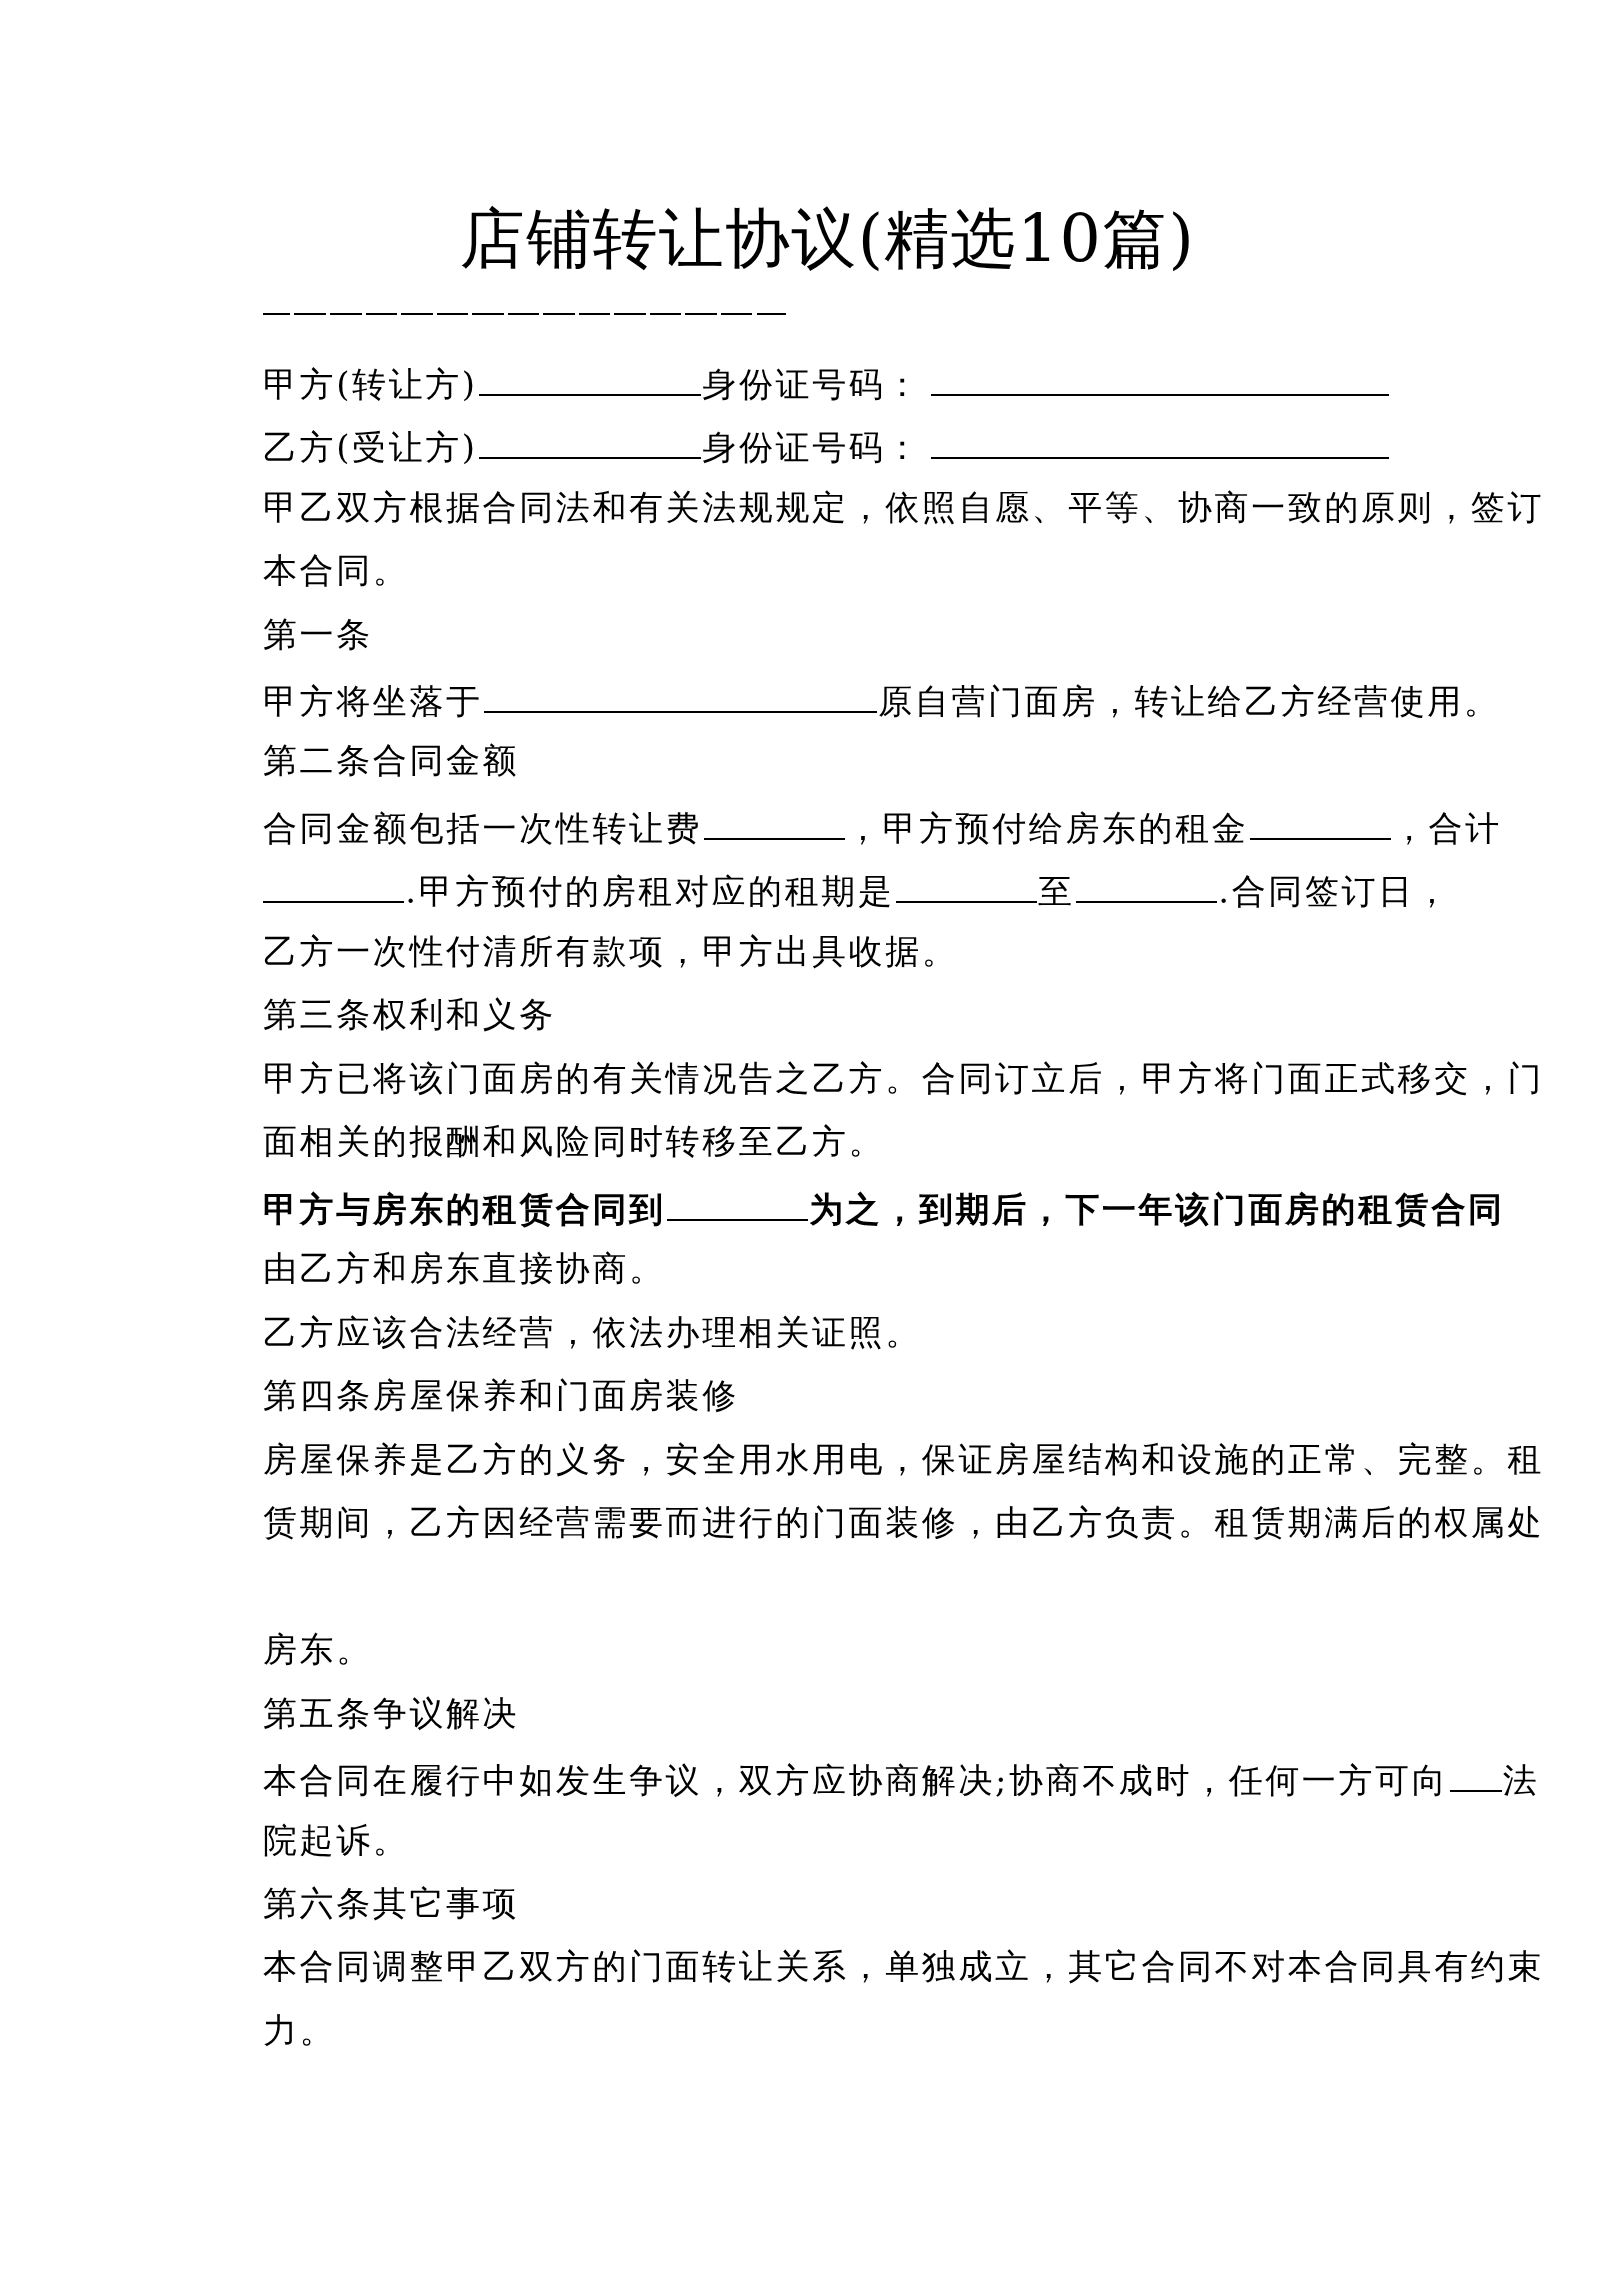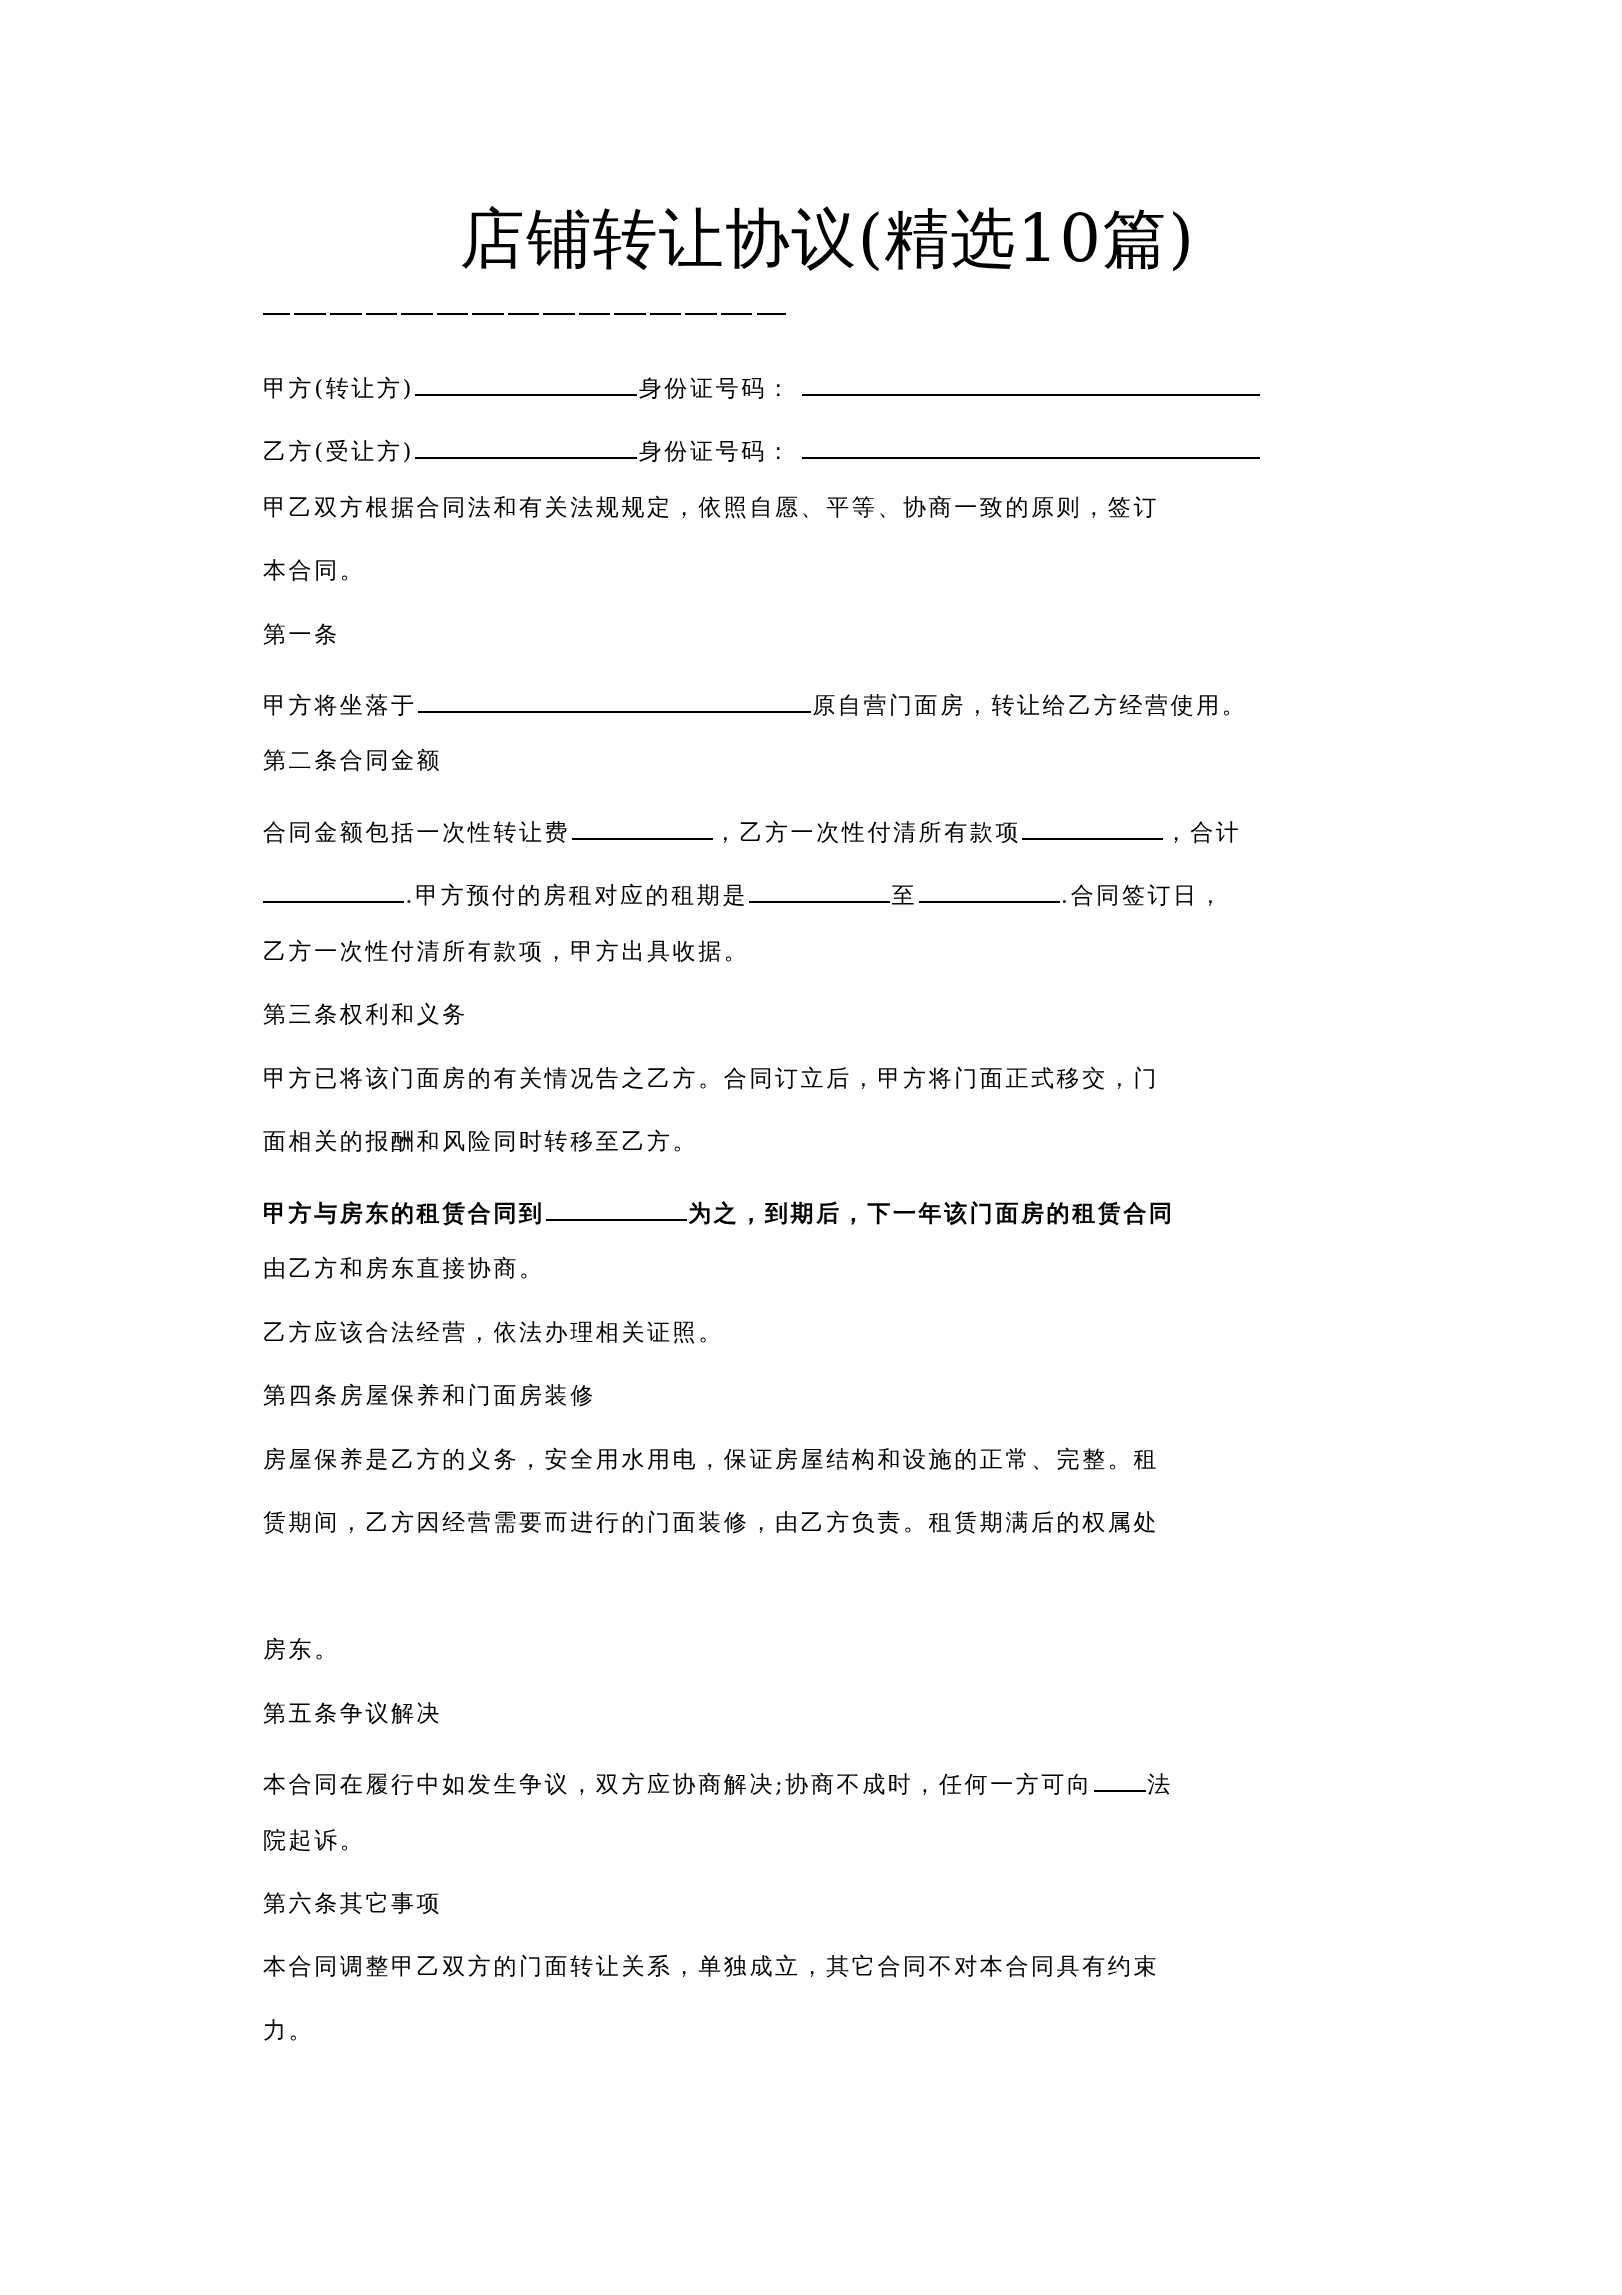--- a/index.html
+++ b/index.html
@@ -36,21 +36,21 @@
       top: 313px;
       left: 247px;
       width: 523px;
       height: 0;
       border-top: 2.6px dashed #000;
       border-image: repeating-linear-gradient(90deg, #000 0 31px, transparent 31px 35px) 4;
     }
     .line {
       position: absolute;
       left: 247px;
-      font-size: 23px;
+      font-size: 34px;
       line-height: 46px;
       white-space: nowrap;
       letter-spacing: 2.6px;
     }
     .blank {
       display: inline-block;
       border-bottom: 2px solid #000;
       height: 37px;
       vertical-align: baseline;
       margin: 0 1.3px;
@@ -75,21 +75,21 @@
   <div class="line" style="top:484px;">甲乙双方根据合同法和有关法规规定，依照自愿、平等、协商一致的原则，签订</div>
   <div class="line" style="top:547px;">本合同。</div>
 
   <div class="line" style="top:611px;">第一条</div>
   <div class="line" style="top:674px;">
     <span>甲方将坐落于</span><span class="blank" style="width:393px;"></span><span>原自营门面房，转让给乙方经营使用。</span>
   </div>
 
   <div class="line" style="top:737px;text-align:right;">第二条合同金额</div>
   <div class="line" style="top:801px;">
-    <span>合同金额包括一次性转让费</span><span class="blank" style="width:141px;"></span><span>，乙方一次性付清所有款项</span><span class="blank" style="width:141px;"></span><span>，合计</span>
+    <span>合同金额包括一次性转让费</span><span class="blank" style="width:141px;"></span><span>，甲方预付给房东的租金</span><span class="blank" style="width:141px;"></span><span>，合计</span>
   </div>
   <div class="line" style="top:864px;">
     <span class="blank" style="width:141px;margin-left:0;"></span><span>.甲方预付的房租对应的租期是</span><span class="blank" style="width:141px;"></span><span>至</span><span class="blank" style="width:141px;"></span><span>.合同签订日，</span>
   </div>
   <div class="line" style="top:928px;">乙方一次性付清所有款项，甲方出具收据。</div>
 
   <div class="line" style="top:991px;">第三条权利和义务</div>
   <div class="line" style="top:1118px;">面相关的报酬和风险同时转移至乙方。</div>
   <div class="line" style="top:1055px;">甲方已将该门面房的有关情况告之乙方。合同订立后，甲方将门面正式移交，门</div>
   <div class="line" style="top:1182px;font-weight:bold;">

